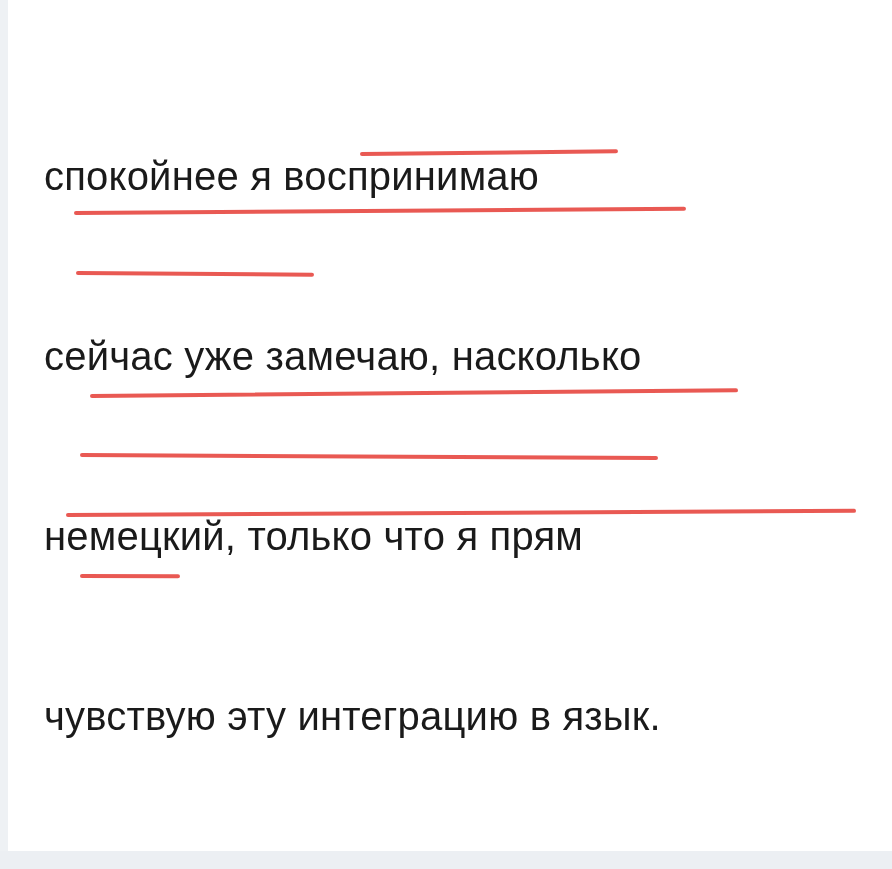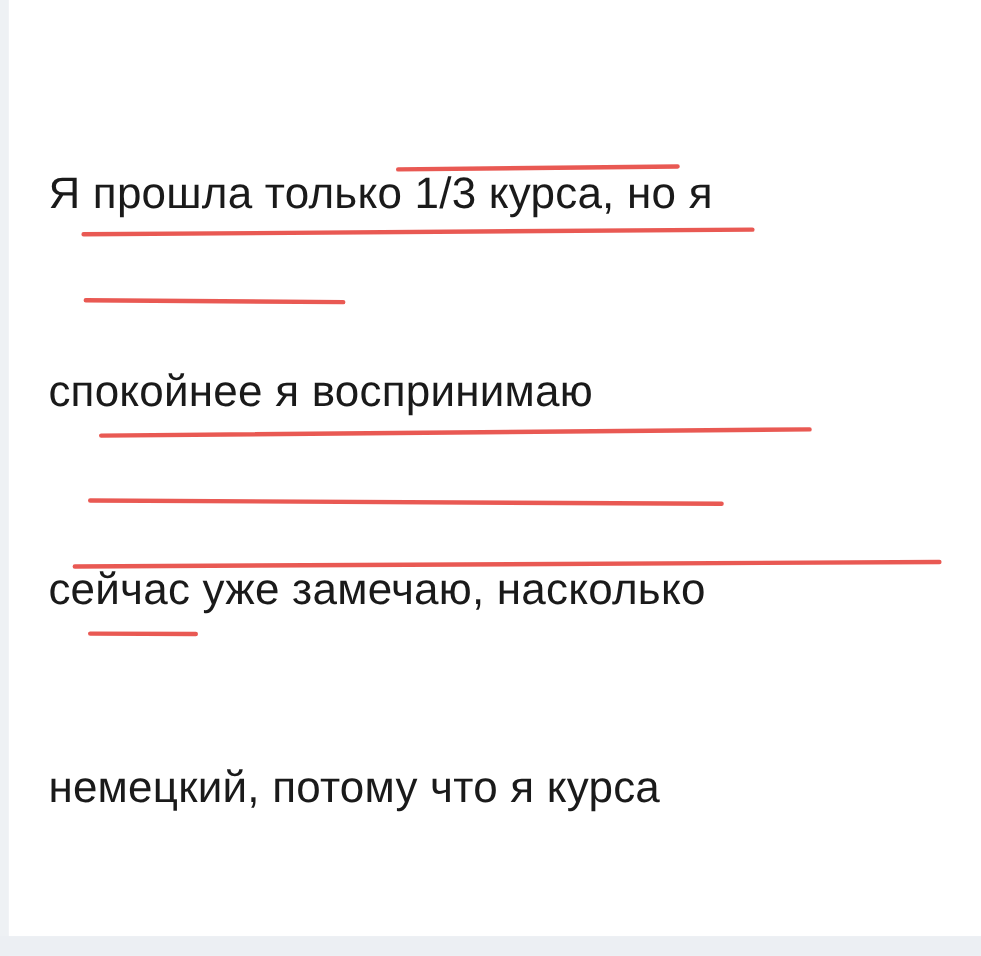--- a/index.html
+++ b/index.html
@@ -72,24 +72,23 @@
 </style>
 </head>
 <body>
 
 <div class="screen">
 
   <div class="left-edge"></div>
   <div class="bottom-edge"></div>
 
   <div class="text-block">
-    <span class="line">Я прошла только 1/3 курса, но я</span>
     <span class="line">спокойнее я воспринимаю</span>
     <span class="line">сейчас уже замечаю, насколько</span>
-    <span class="line">немецкий, потому что я курса</span>
+    <span class="line">немецкий, только что я прям</span>
     <span class="line">чувствую эту интеграцию в язык.</span>
     
     
     
     
     
     
     
     
     

